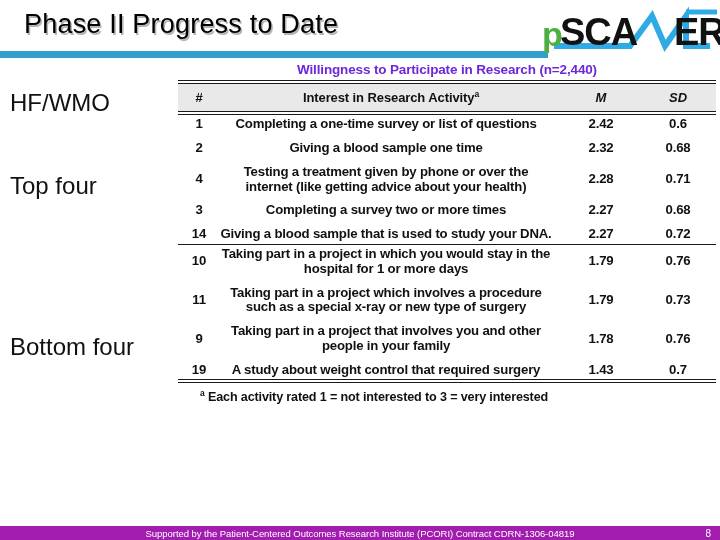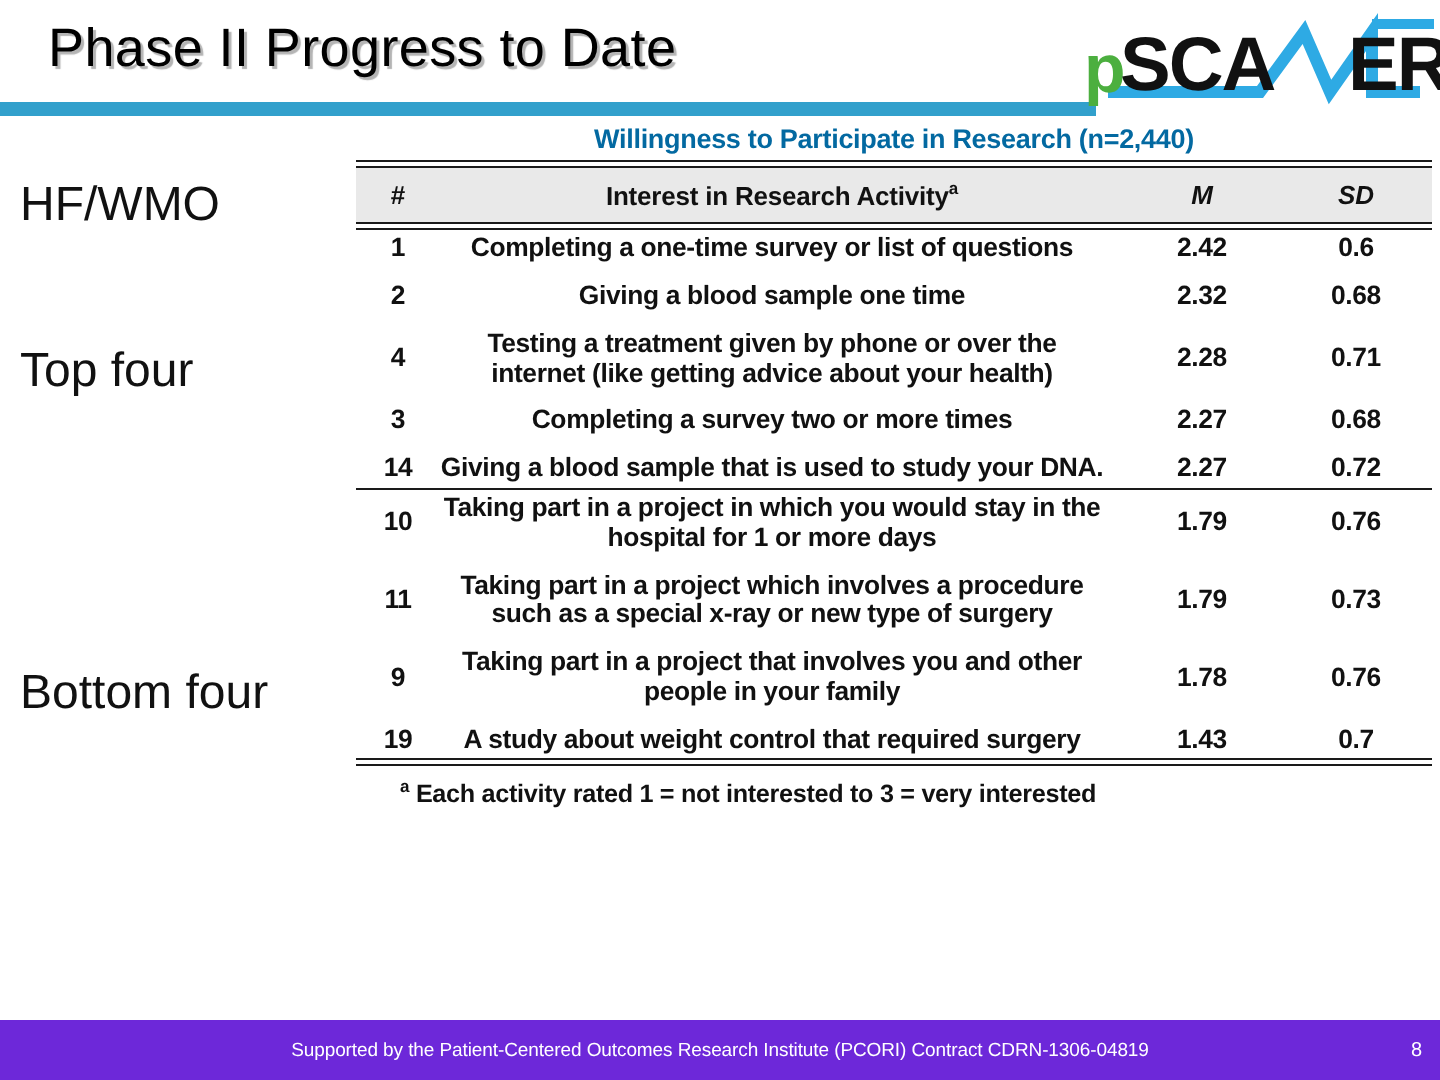--- a/index.html
+++ b/index.html
@@ -74,21 +74,21 @@
     position: absolute;
     left: 178px;
     top: 62px;
     width: 538px;
   }
 
   .table-caption {
     text-align: center;
     font-size: 13.5px;
     font-weight: bold;
-    color: #0369a1;
+    color: #6d28d9;
     letter-spacing: -0.15px;
     padding-bottom: 3px;
   }
 
   .rule-double {
     height: 4px;
     border-top: 1.6px solid #1a1a1a;
     border-bottom: 1.6px solid #1a1a1a;
   }
   .rule-single {
@@ -147,22 +147,22 @@
     letter-spacing: -0.15px;
   }
   .footnote sup { font-size: 8.5px; }
 
   
   .slide-footer {
     position: absolute;
     left: 0;
     bottom: 0;
     width: 720px;
-    height: 30px;
-    background: #6d28d9;
+    height: 14px;
+    background: #a21caf;
     display: flex;
     align-items: center;
   }
   .footer-text {
     position: absolute;
     left: 0;
     width: 100%;
     text-align: center;
     font-size: 9.5px;
     color: #ffffff;

